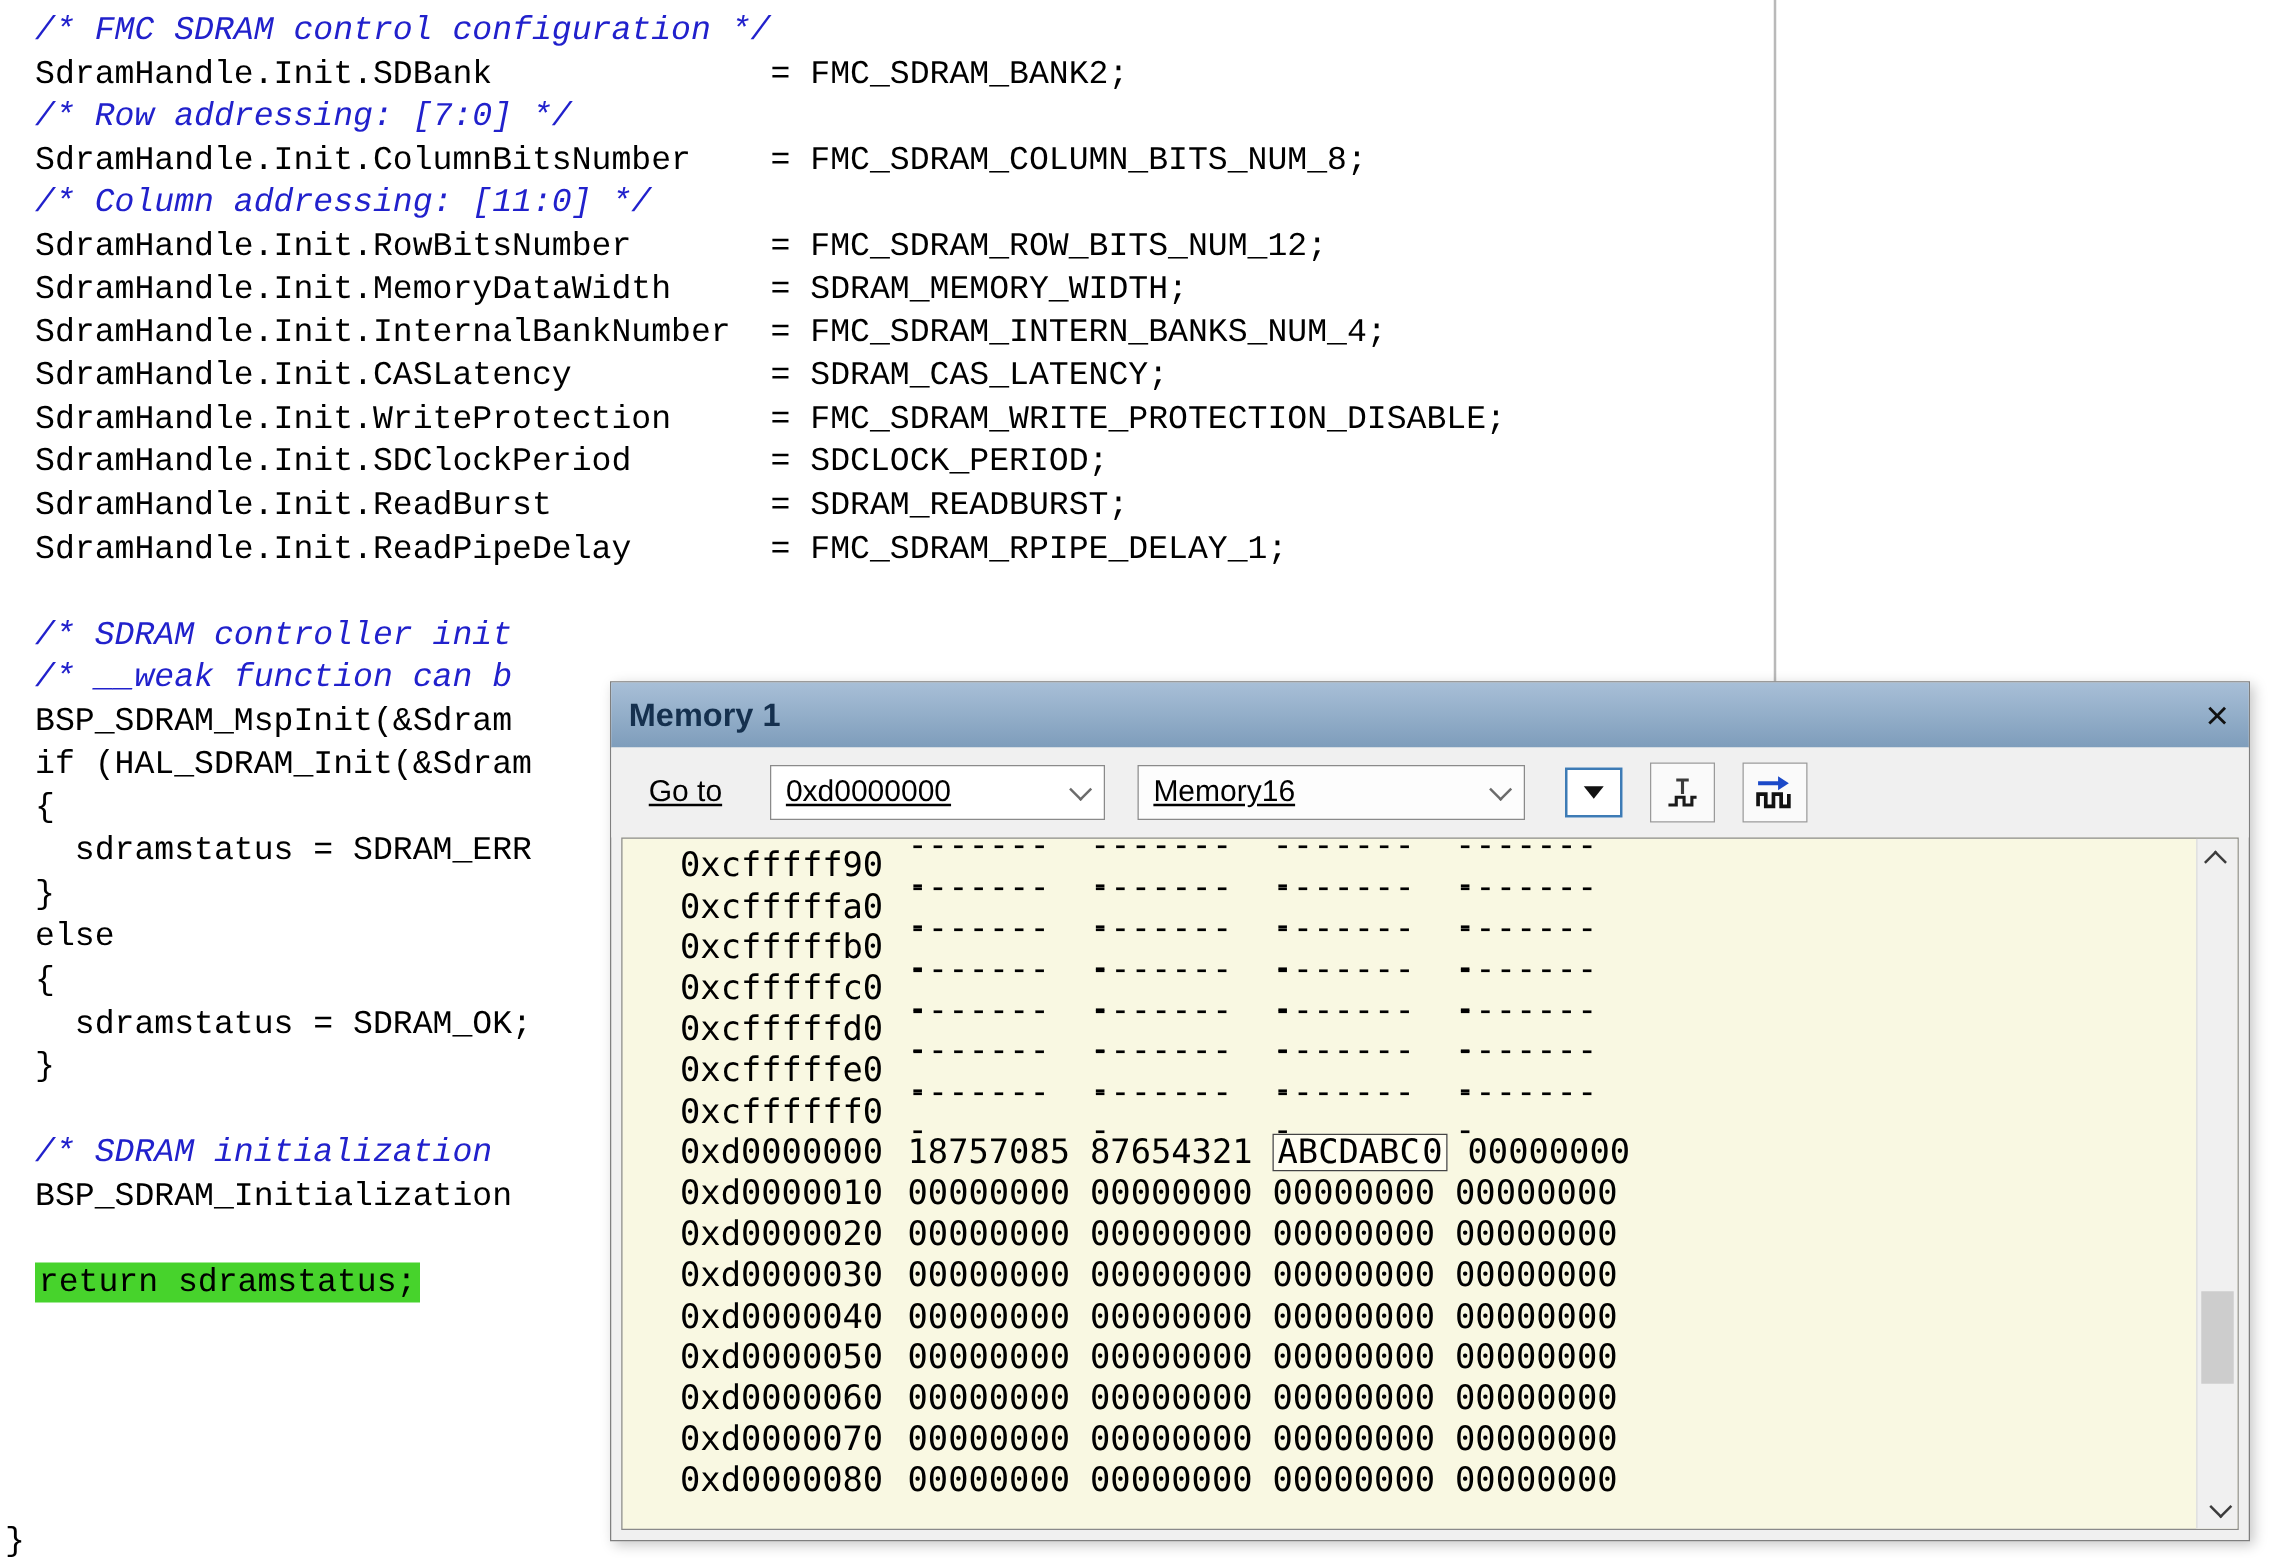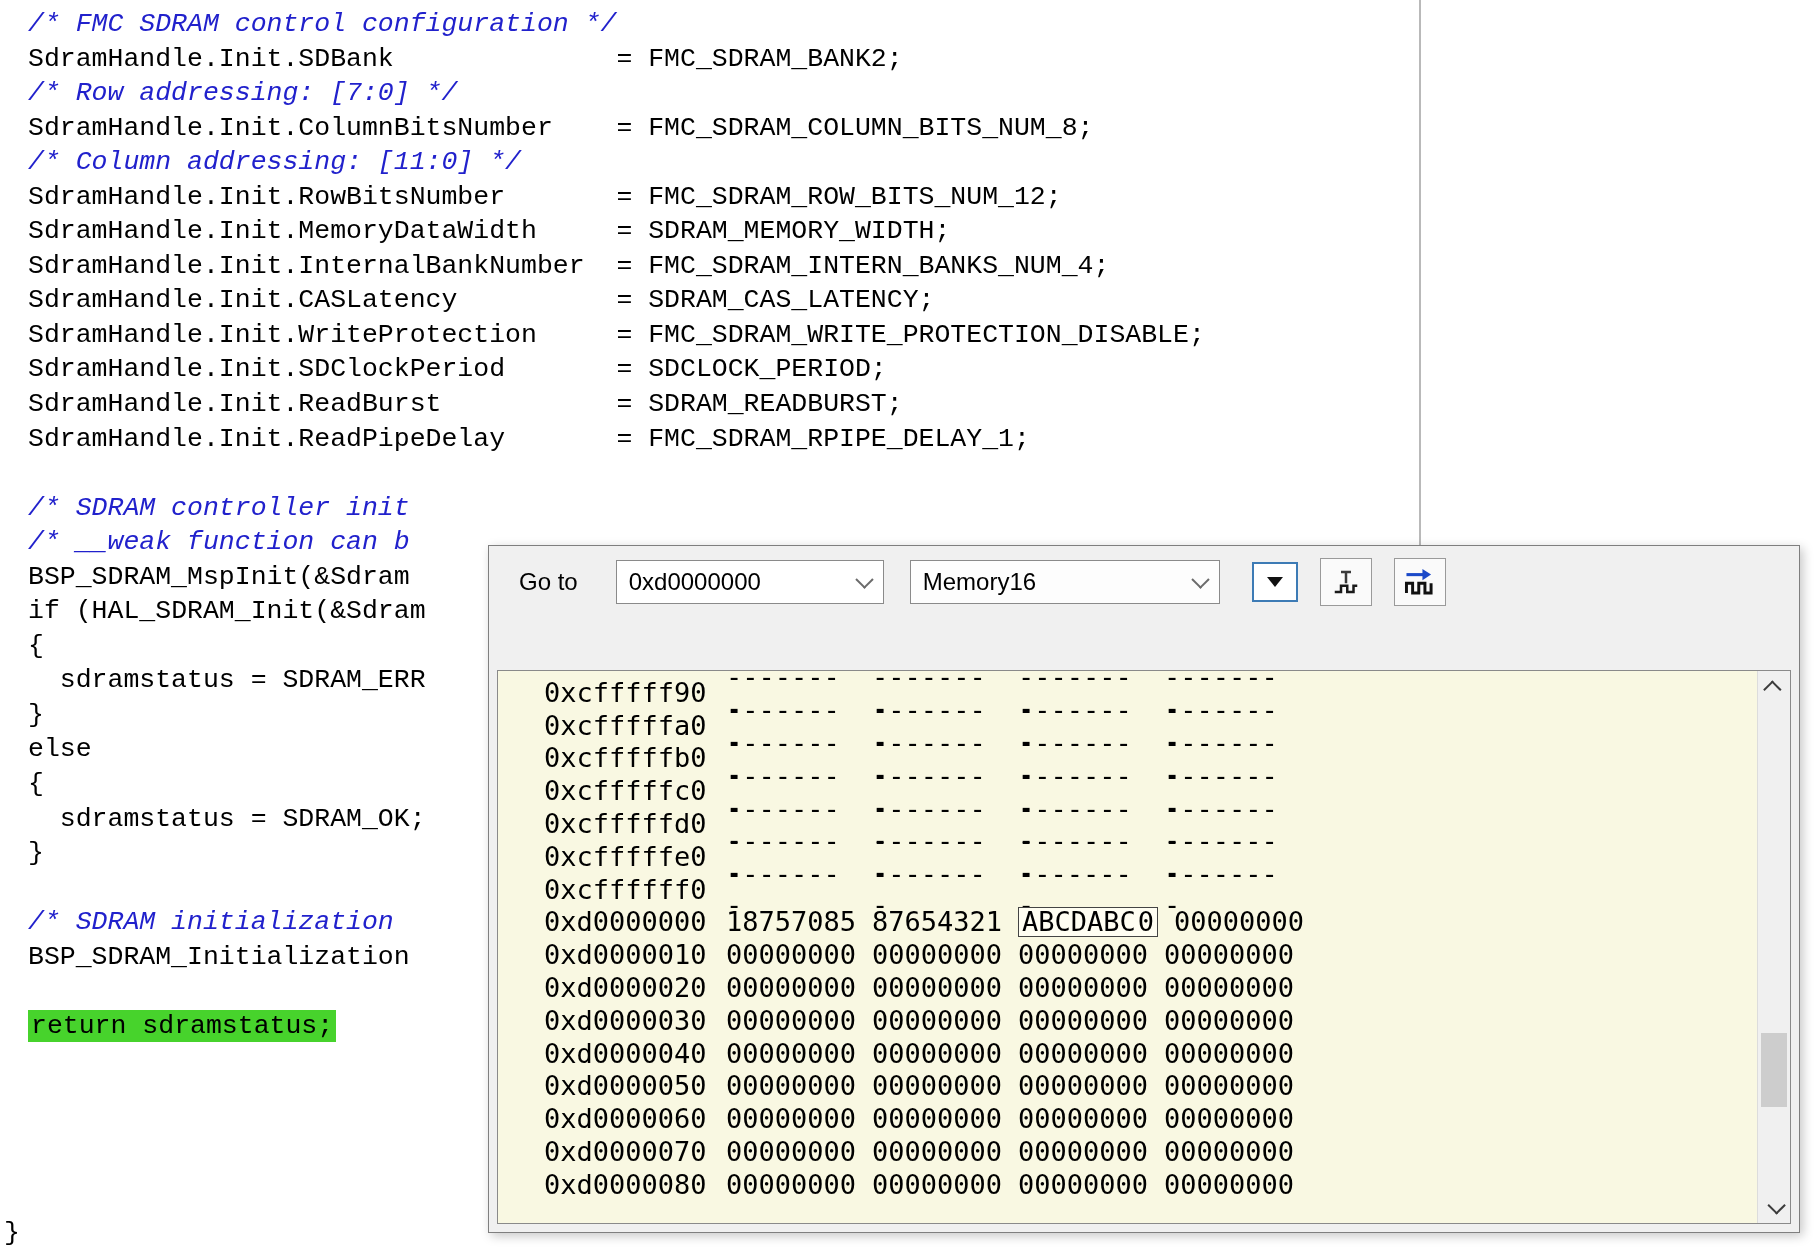--- a/index.html
+++ b/index.html
@@ -20,21 +20,21 @@
 
   
   .mem-window{position:absolute;left:488px;top:545px;width:1312px;height:688px;
               background:#f0f0f0;border:1px solid #7f7f7f;box-sizing:border-box;
               box-shadow:3px 3px 10px rgba(0,0,0,.22);z-index:5;}
   .titlebar{height:52px;background:linear-gradient(var(--c-titlebar_start,#a8bfd7),var(--c-titlebar_end,#7e9dbb));
             display:flex;align-items:center;padding:0 16px 0 14px;}
   .titlebar .title{flex:1;font-weight:bold;font-size:26px;color:#15304e;}
   .close-btn{font-size:32px;line-height:1;color:#101010;font-weight:normal;}
 
-  .toolbar{height:72px;display:flex;align-items:center;padding-left:30px;background:#f0f0f0;}
+  .toolbar{height:72px;display:flex;align-items:center;padding-left:30px;background:#f0f0f0;text-decoration:underline;}
   .goto-label{font-size:24px;color:#000;margin-right:38px;}
   .combo{height:44px;background:#fff;border:1px solid #8a8a8a;box-sizing:border-box;
          display:flex;align-items:center;font-size:24px;color:#000;padding:0 12px;}
   .combo-address{width:268px;margin-right:26px;}
   .combo-format{width:310px;background:#fdfdfd;gap:16px;}
   .chev{width:11px;height:11px;border-right:2px solid #6b6b6b;border-bottom:2px solid #6b6b6b;
         transform:rotate(45deg) translate(-2px,-2px);margin-left:auto;}
   .split-btn{width:46px;height:40px;margin-left:32px;background:#fff;border:2px solid #3d7bb5;
              display:flex;align-items:center;justify-content:center;box-sizing:border-box;}
   .tri-down{width:0;height:0;border-left:8px solid transparent;border-right:8px solid transparent;
@@ -65,20 +65,26 @@
 </head>
 <body>
 
 <div class="screen">
 
   <div class="code-editor"><div class="code-line"><span class="seg-comment">/* FMC SDRAM control configuration */</span></div><div class="code-line"><span class="seg-plain">SdramHandle.Init.SDBank              = FMC_SDRAM_BANK2;</span></div><div class="code-line"><span class="seg-comment">/* Row addressing: [7:0] */</span></div><div class="code-line"><span class="seg-plain">SdramHandle.Init.ColumnBitsNumber    = FMC_SDRAM_COLUMN_BITS_NUM_8;</span></div><div class="code-line"><span class="seg-comment">/* Column addressing: [11:0] */</span></div><div class="code-line"><span class="seg-plain">SdramHandle.Init.RowBitsNumber       = FMC_SDRAM_ROW_BITS_NUM_12;</span></div><div class="code-line"><span class="seg-plain">SdramHandle.Init.MemoryDataWidth     = SDRAM_MEMORY_WIDTH;</span></div><div class="code-line"><span class="seg-plain">SdramHandle.Init.InternalBankNumber  = FMC_SDRAM_INTERN_BANKS_NUM_4;</span></div><div class="code-line"><span class="seg-plain">SdramHandle.Init.CASLatency          = SDRAM_CAS_LATENCY;</span></div><div class="code-line"><span class="seg-plain">SdramHandle.Init.WriteProtection     = FMC_SDRAM_WRITE_PROTECTION_DISABLE;</span></div><div class="code-line"><span class="seg-plain">SdramHandle.Init.SDClockPeriod       = SDCLOCK_PERIOD;</span></div><div class="code-line"><span class="seg-plain">SdramHandle.Init.ReadBurst           = SDRAM_READBURST;</span></div><div class="code-line"><span class="seg-plain">SdramHandle.Init.ReadPipeDelay       = FMC_SDRAM_RPIPE_DELAY_1;</span></div><div class="code-line">&nbsp;</div><div class="code-line"><span class="seg-comment">/* SDRAM controller init</span></div><div class="code-line"><span class="seg-comment">/* __weak function can b</span></div><div class="code-line"><span class="seg-plain">BSP_SDRAM_MspInit(&amp;Sdram</span></div><div class="code-line"><span class="seg-kw">if</span><span class="seg-plain"> (HAL_SDRAM_Init(&amp;Sdram</span></div><div class="code-line"><span class="seg-plain">{</span></div><div class="code-line"><span class="seg-plain">  sdramstatus = SDRAM_ERR</span></div><div class="code-line"><span class="seg-plain">}</span></div><div class="code-line"><span class="seg-kw">else</span></div><div class="code-line"><span class="seg-plain">{</span></div><div class="code-line"><span class="seg-plain">  sdramstatus = SDRAM_OK;</span></div><div class="code-line"><span class="seg-plain">}</span></div><div class="code-line">&nbsp;</div><div class="code-line"><span class="seg-comment">/* SDRAM initialization</span></div><div class="code-line"><span class="seg-plain">BSP_SDRAM_Initialization</span></div><div class="code-line">&nbsp;</div><div class="code-line"><span class="hl"><span class="seg-kw">return</span><span class="seg-plain"> sdramstatus;</span></span></div><div class="code-line">&nbsp;</div><div class="code-line">&nbsp;</div><div class="code-line">&nbsp;</div><div class="code-line">&nbsp;</div><div class="code-line">&nbsp;</div><div class="code-line" style="margin-left: -24px;"><span class="seg-plain">}</span></div></div>
   <div class="editor-split-line"></div>
 
   <div class="mem-window">
 
+    <div class="titlebar">
+      <span class="title">Memory 1</span>
+      <span class="close-btn">
+        <span>×</span>
+      </span>
+    </div>
 
     <div class="toolbar">
       <span class="goto-label">Go to</span>
 
       <div class="combo combo-address">
         <span>0xd0000000</span>
         <span class="chev"></span>
       </div>
 
       <div class="combo combo-format">

